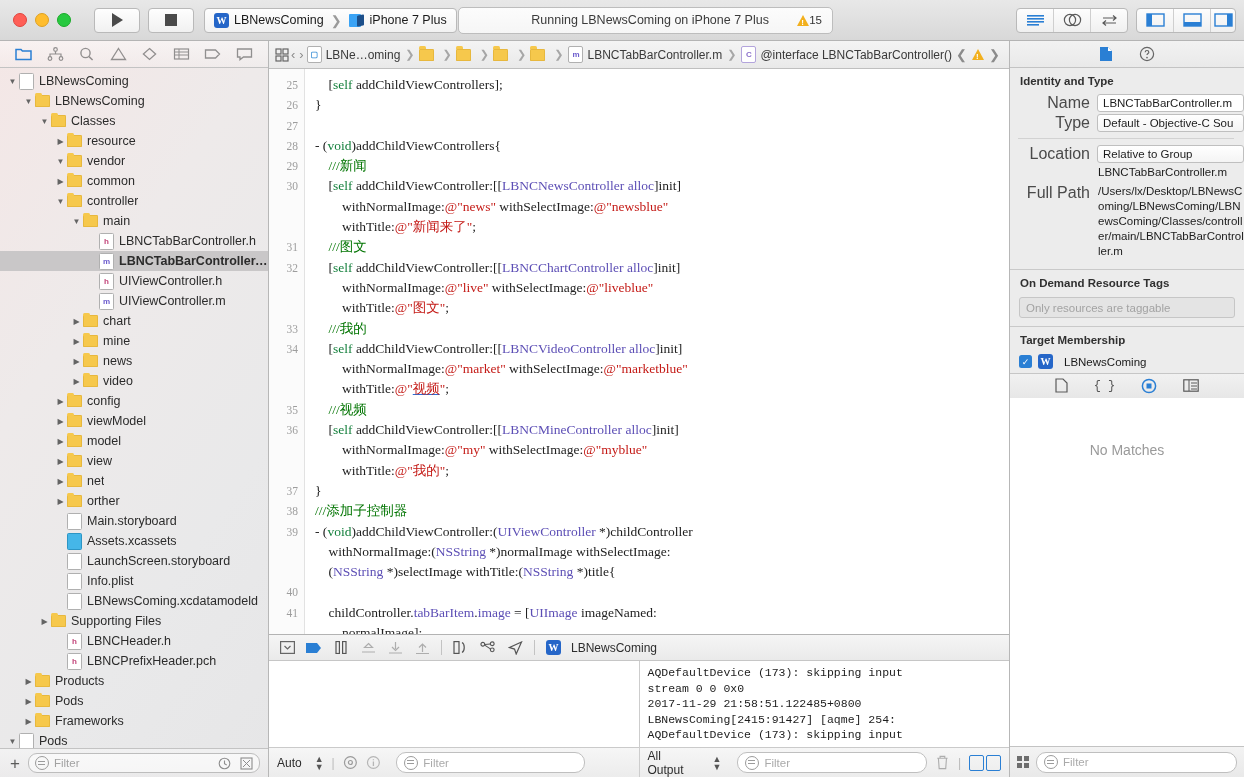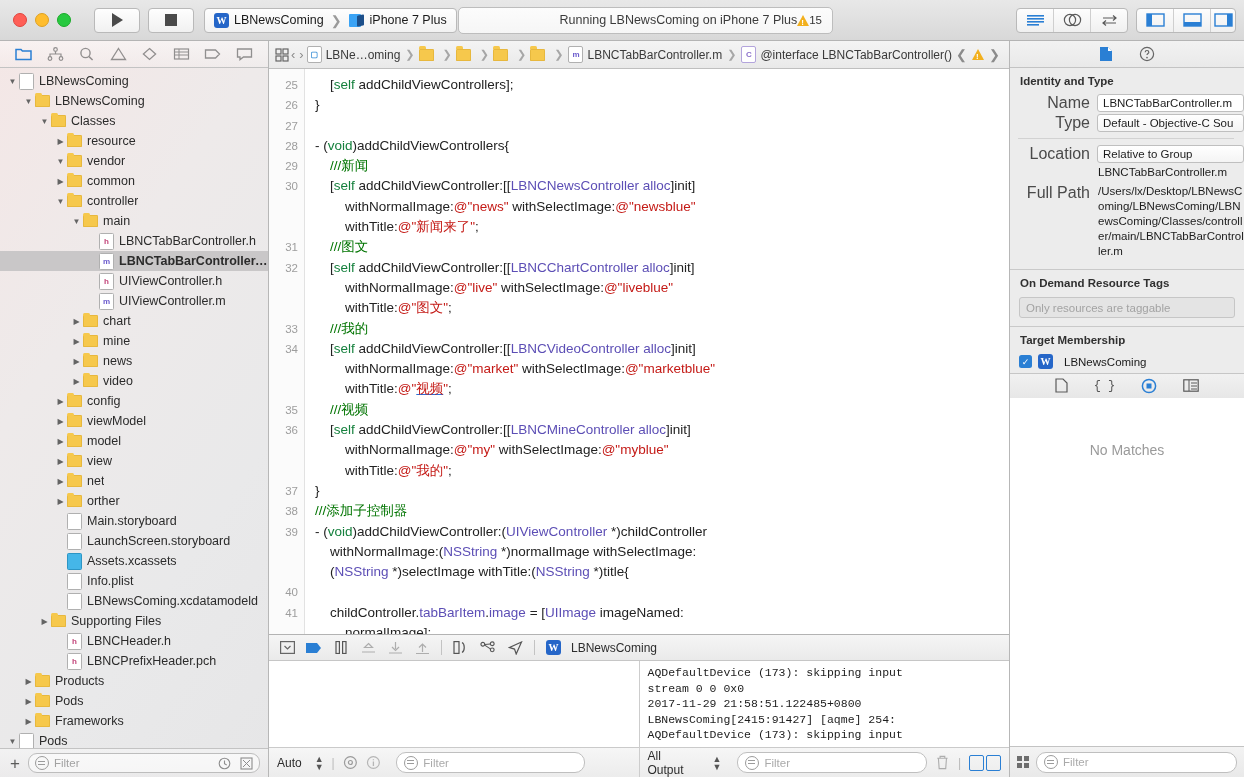--- a/index.html
+++ b/index.html
@@ -52,21 +52,21 @@
   .devicon:before{content:"";position:absolute;left:0;top:0;width:12px;height:13px;background:#3aa3f5;border-radius:1px;}
   .devicon:after{content:"";position:absolute;left:8px;top:1px;width:7px;height:11px;background:#1c4f8a;border-radius:1px;transform:skewY(-10deg);}
 
   .status{
     position:absolute;left:458px;width:373px;height:25px;
     background:linear-gradient(#fcfcfc,#f6f6f6);
     border:1px solid #bdbdbd;border-radius:5px;
     display:flex;align-items:center;justify-content:center;
     font-size:12.5px;color:#3b3b3b;
   }
-  .status .statuslabel{flex:1;text-align:right;padding-left:44px;}
+  .status .statuslabel{flex:1;text-align:center;padding-left:44px;}
   .warnbox{display:flex;align-items:center;padding-right:10px;gap:0;}
   .warn-tri{
     width:0;height:0;border-left:6px solid transparent;border-right:6px solid transparent;
     border-bottom:11px solid #f2b01e;position:relative;
   }
   .warn-tri:after{content:"!";position:absolute;left:-2px;top:3px;font-size:8px;color:#fff;font-weight:bold;}
   .warncount{font-size:11.5px;color:#333;}
 
   .rightbtns{position:absolute;right:8px;display:flex;gap:8px;align-items:center;}
   .segbar{display:flex;background:linear-gradient(#fdfdfd,#f0f0f0);border:1px solid #b9b9b9;border-radius:4px;overflow:hidden;}
@@ -140,21 +140,21 @@
     width:13px;height:15px;border:1px solid #b0b0b0;border-radius:2px;background:#fff;
     display:flex;align-items:center;justify-content:center;font-size:8px;font-weight:bold;
   }
   .cicon.purple{color:#8a6fc9;border-color:#b3a4dc;}
   .cicon.blue{color:#3a8fd6;}
   .cicon.m{color:#6a5acd;}
   .jb-right{margin-left:auto;display:flex;align-items:center;gap:2px;}
 
   .code{
     flex:1;display:flex;overflow:hidden;background:#fff;position:relative;
-    font-family:Liberation Sans, sans-serif;font-size:13.5px;
+    font-family:Liberation Serif, serif;font-size:13.5px;
   }
   .gutter{
     width:36px;min-width:36px;background:#fbfbfb;border-right:1px solid #e2e2e2;
     text-align:right;padding-right:6px;box-sizing:border-box;color:#9d9d9d;font-size:11.5px;
     padding-top:6px;
   }
   .gutter div{height:20.3px;line-height:20.3px;}
   .codetext{flex:1;padding:6px 0 0 10px;white-space:pre;overflow:hidden;line-height:20.3px;color:#222;}
   .kw{color:#15803d;}
   .cls{color:#5c4eb5;}
@@ -518,28 +518,28 @@
           </div>
           <div class="row">
             <span style="width: 54px; min-width: 54px;"></span>
             <span class="disc"></span>
             <span class="fileicon sb"></span>
             <span class="lbl">Main.storyboard</span>
           </div>
           <div class="row">
             <span style="width: 54px; min-width: 54px;"></span>
             <span class="disc"></span>
+            <span class="fileicon xca"></span>
+            <span class="lbl">Assets.xcassets</span>
+          </div>
+          <div class="row">
+            <span style="width: 54px; min-width: 54px;"></span>
+            <span class="disc"></span>
             <span class="fileicon sb"></span>
             <span class="lbl">LaunchScreen.storyboard</span>
-          </div>
-          <div class="row">
-            <span style="width: 54px; min-width: 54px;"></span>
-            <span class="disc"></span>
-            <span class="fileicon xca"></span>
-            <span class="lbl">Assets.xcassets</span>
           </div>
           <div class="row">
             <span style="width: 54px; min-width: 54px;"></span>
             <span class="disc"></span>
             <span class="fileicon plist"></span>
             <span class="lbl">Info.plist</span>
           </div>
           <div class="row">
             <span style="width: 54px; min-width: 54px;"></span>
             <span class="disc"></span>

